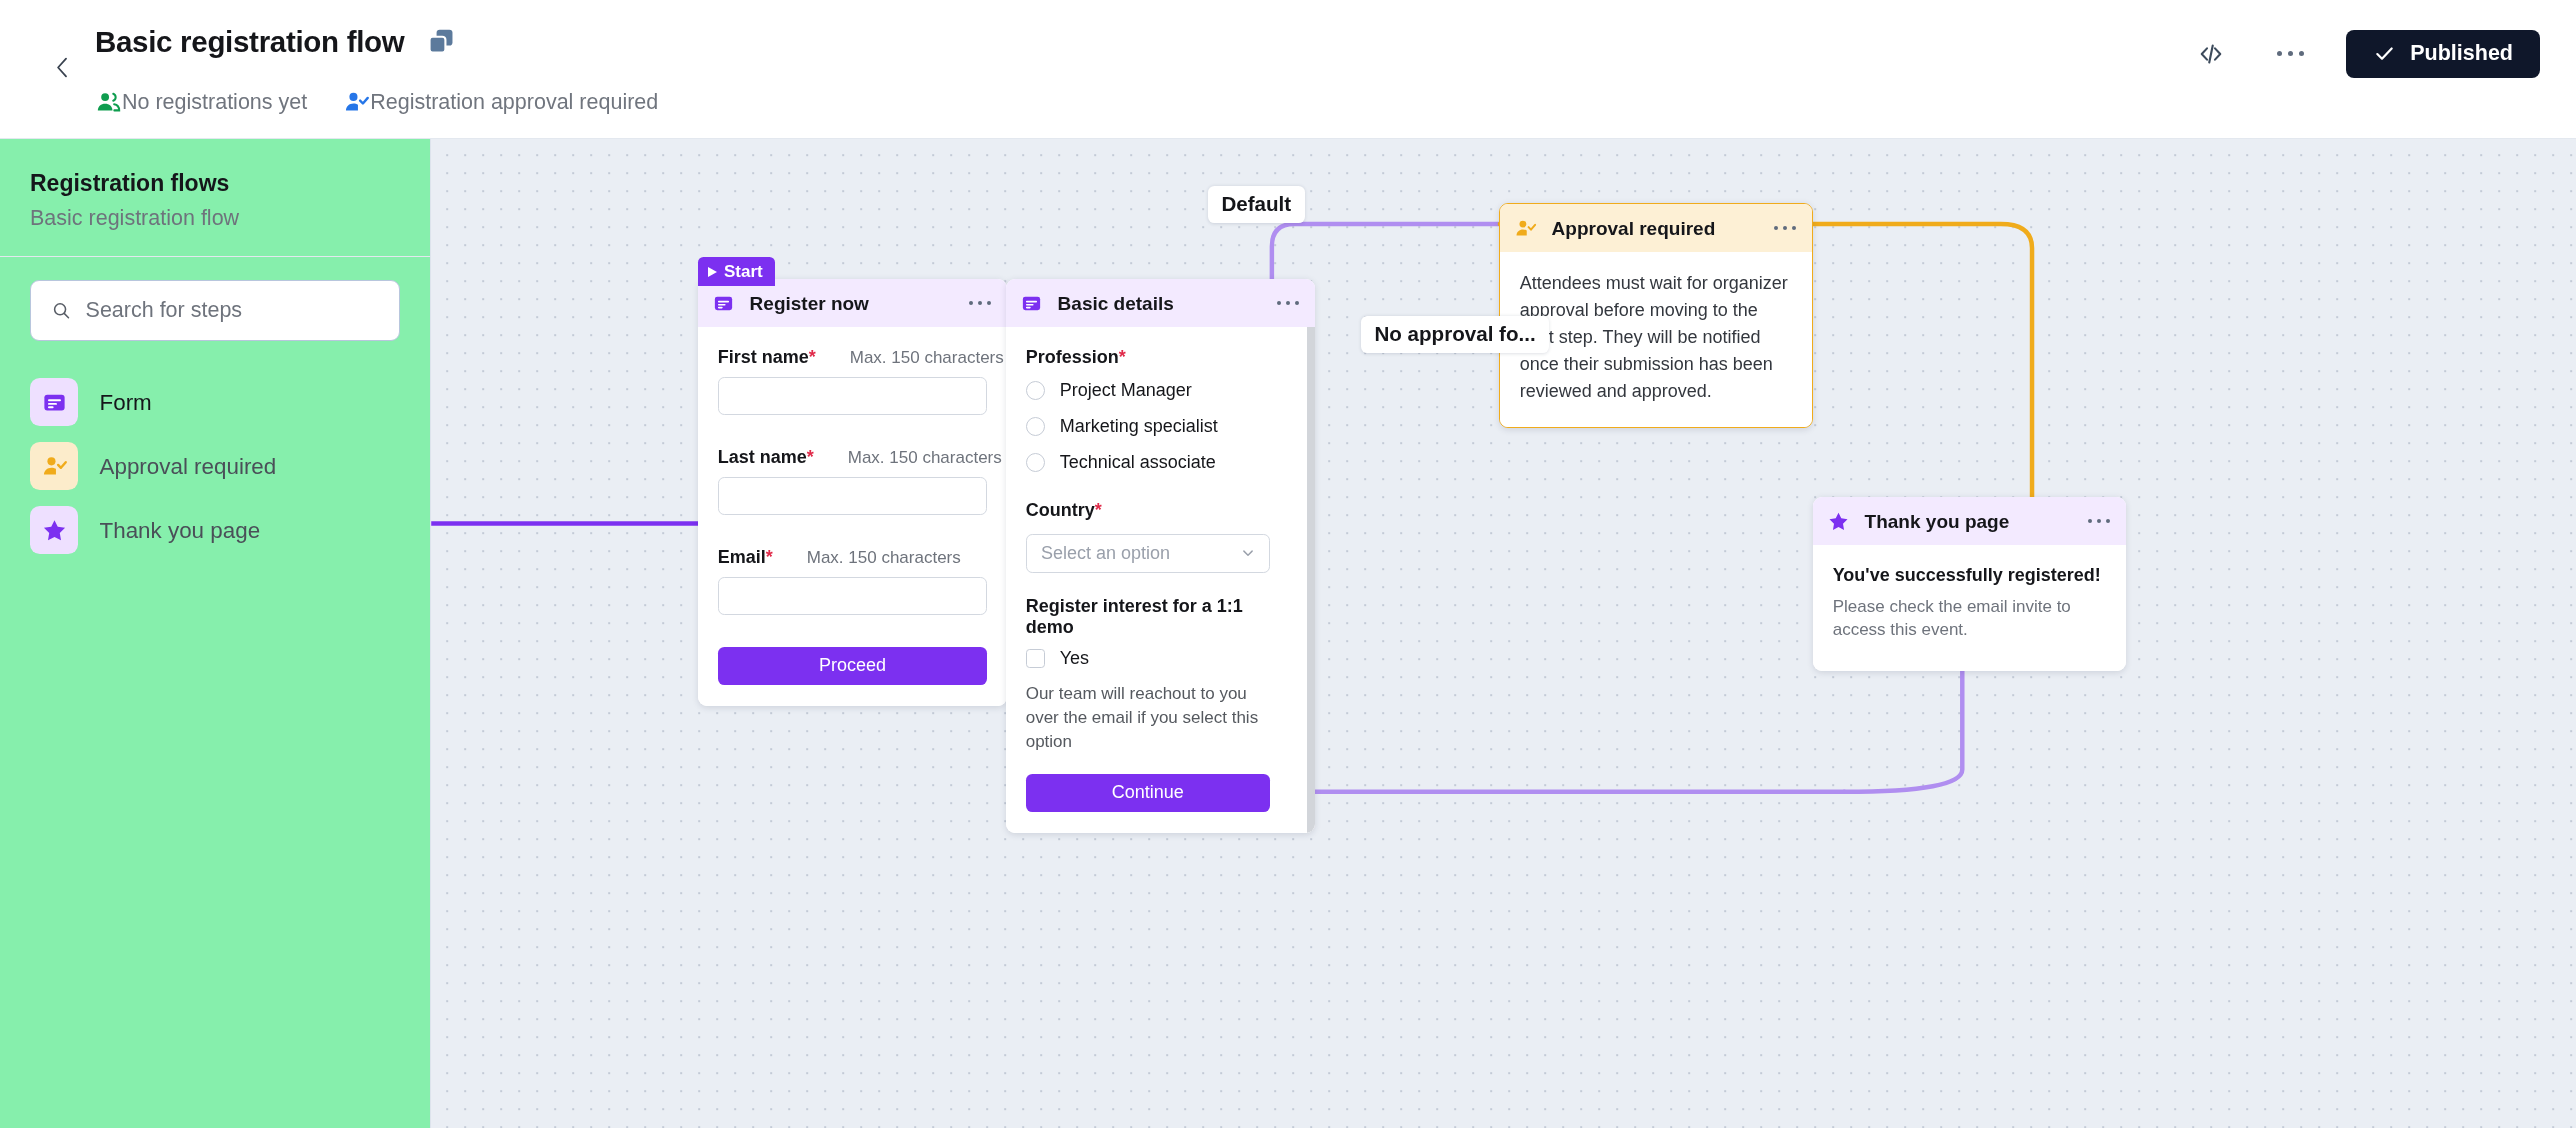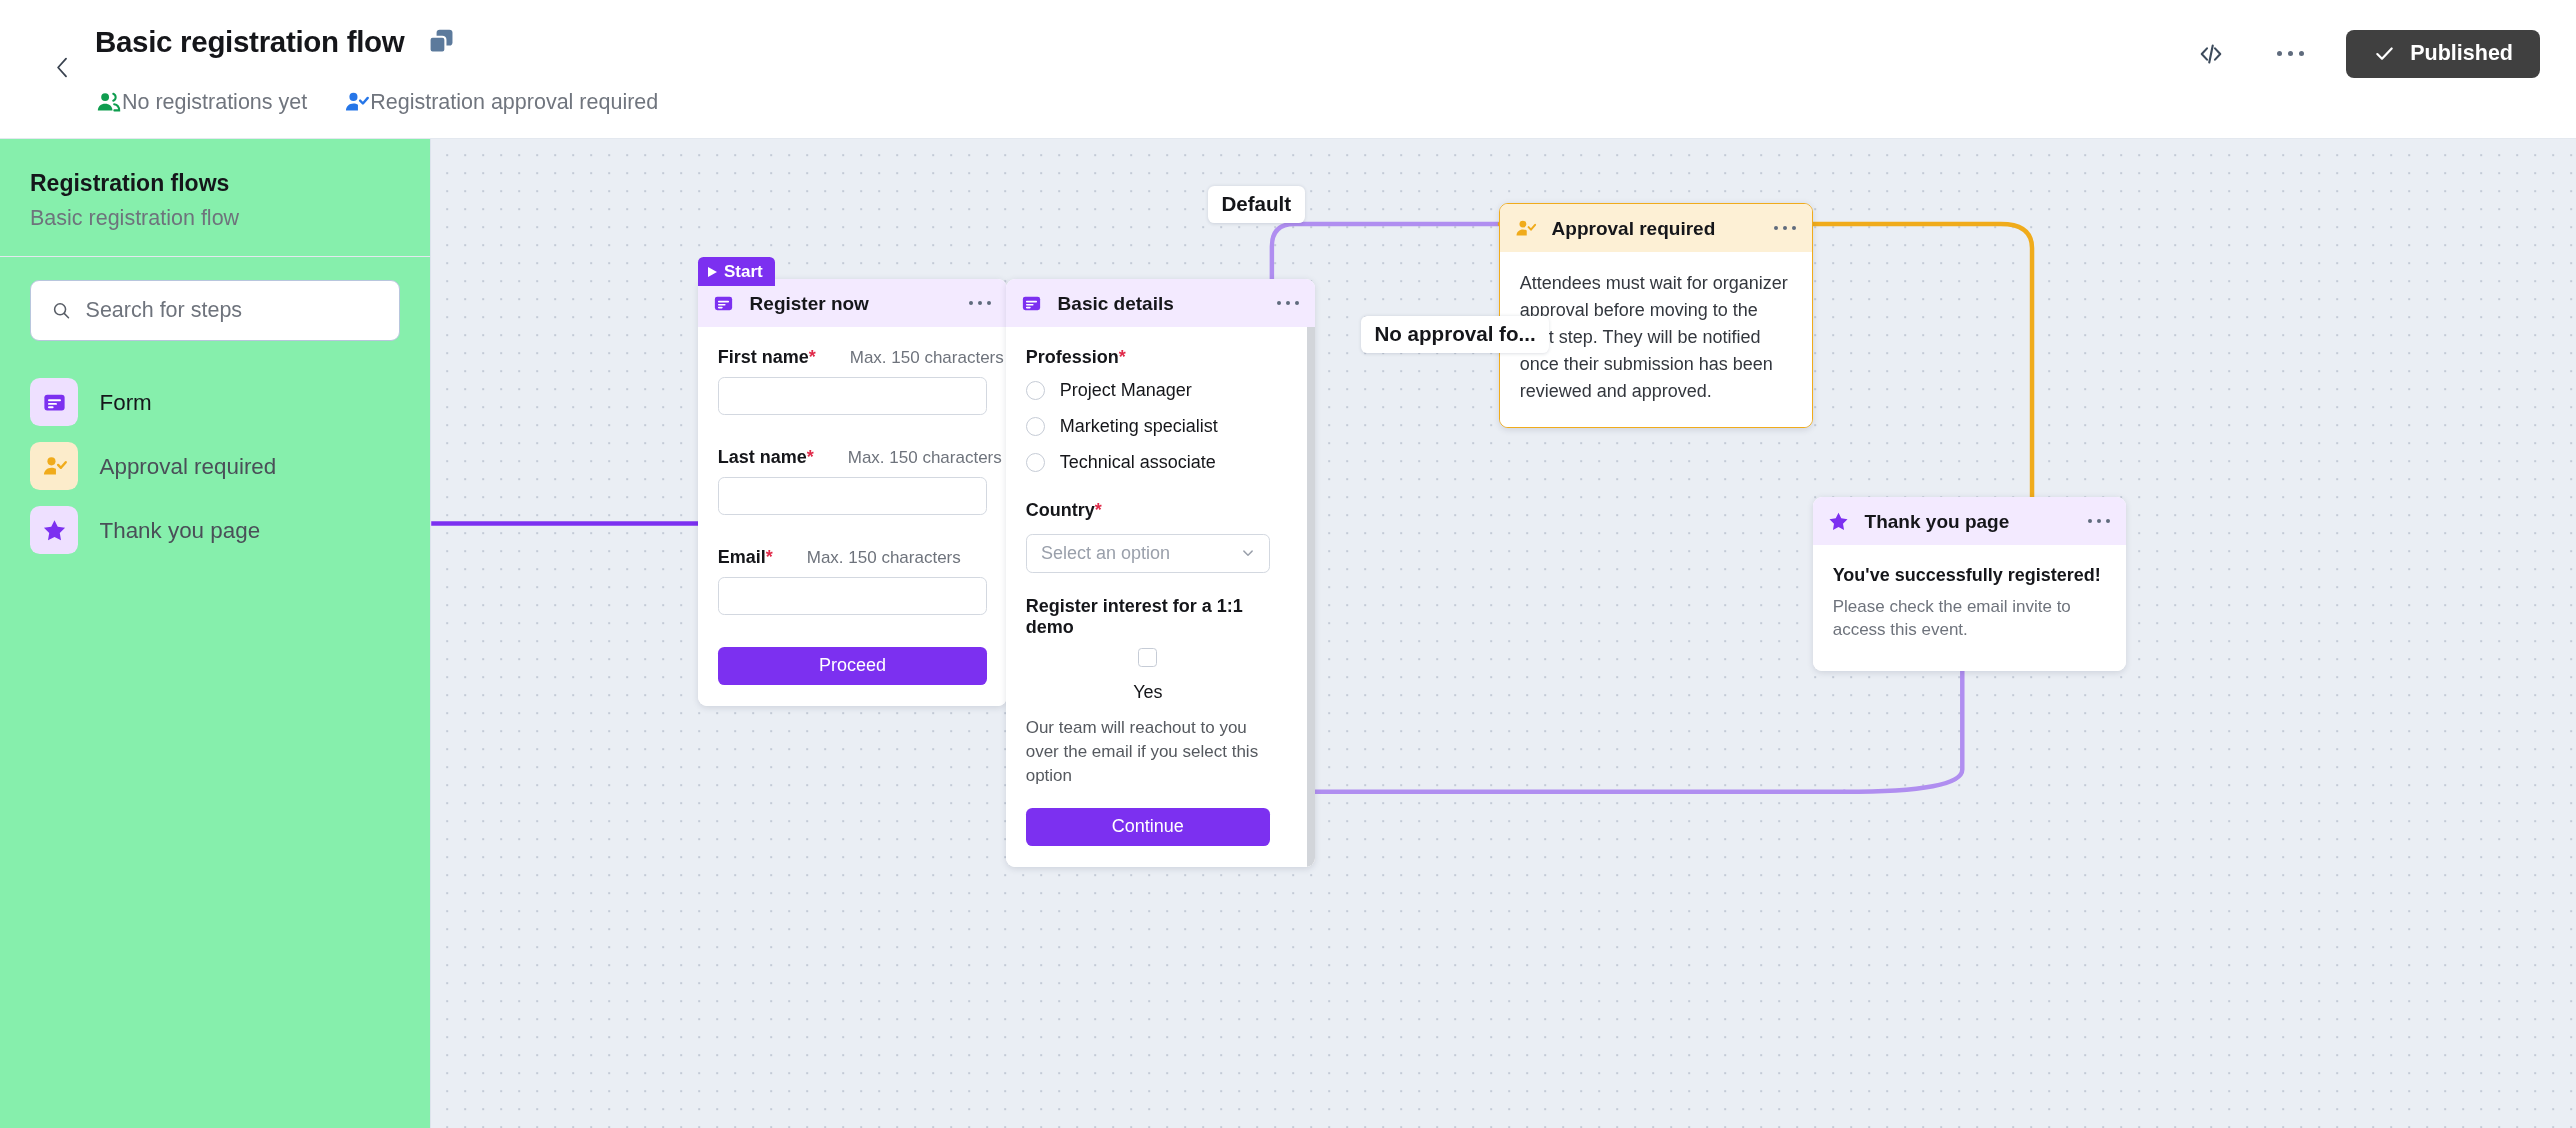--- a/index.html
+++ b/index.html
@@ -46,21 +46,21 @@
   }
   .icon-btn {
     width: 47px; height: 47px; display:flex; align-items:center; justify-content:center;
     border-radius: 7.2px; cursor: pointer;
   }
   .dots-h { display:flex; gap: 5.4px; align-items:center; }
   .dots-h i { width: 5.4px; height: 5.4px; border-radius: 50%; background: #5f6b7d; display:block; }
 
   .published-btn {
     display:flex; align-items:center; gap: 14.3px;
-    background: #404040; color: #fff; border: none; border-radius: 8px;
+    background: #0f172a; color: #fff; border: none; border-radius: 8px;
     height: 48px; padding: 0 27px; font-size: 21.5px; font-weight: 600;
     cursor: pointer; font-family: inherit; white-space: nowrap;
   }
 
   
   .sidebar {
     position: absolute; left: 0; top: 139px; width: 431px; height: 990px;
     background: #86efac; border-right: 0.9px solid #dde3ec; z-index: 40;
   }
   .sb-head { padding: 29px 30px 23px 30px; border-bottom: 0.9px solid #e3e8ef; }
@@ -392,21 +392,21 @@
 
       <div class="grp-lbl"><span>Country</span><span class="req">*</span></div>
       <div class="select-box">
         <span class="ph">Select an option</span>
         <svg width="18" height="18" viewBox="0 0 24 24">
           <path d="M6.5 9.5 L12 15 L17.5 9.5" fill="none" stroke="#9aa0ab" stroke-width="1.9" stroke-linecap="round" stroke-linejoin="round"></path>
         </svg>
       </div>
 
       <div class="grp-lbl" style="margin-top:23px; margin-bottom:10.7px;">Register interest for a 1:1 demo</div>
-      <div class="radio-row" style="margin-bottom:0;flex-direction:column;">
+      <div class="radio-row" style="margin-bottom:0;">
         <span class="check"></span>
         <span class="rl">Yes</span>
       </div>
       <div class="helper" style="margin-bottom:19.7px;">Our team will reachout to you over the email if you select this option</div>
 
       <button class="btn-primary">Continue</button>
     </div>
   </div>
 
   <div class="edge-label" style="left:777px; top:47px;">Default</div>

